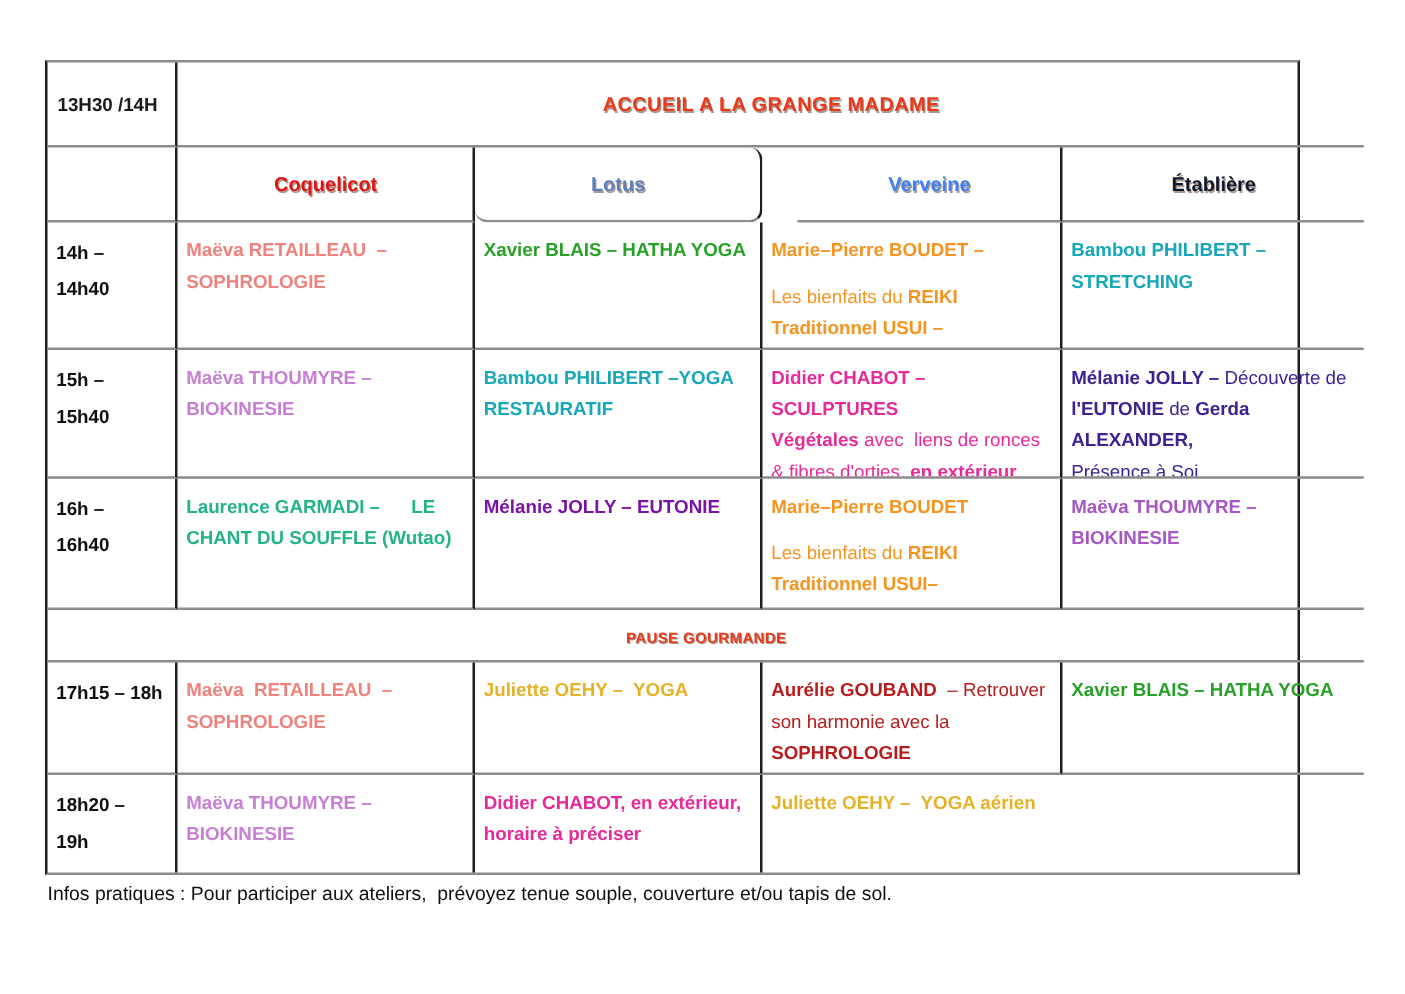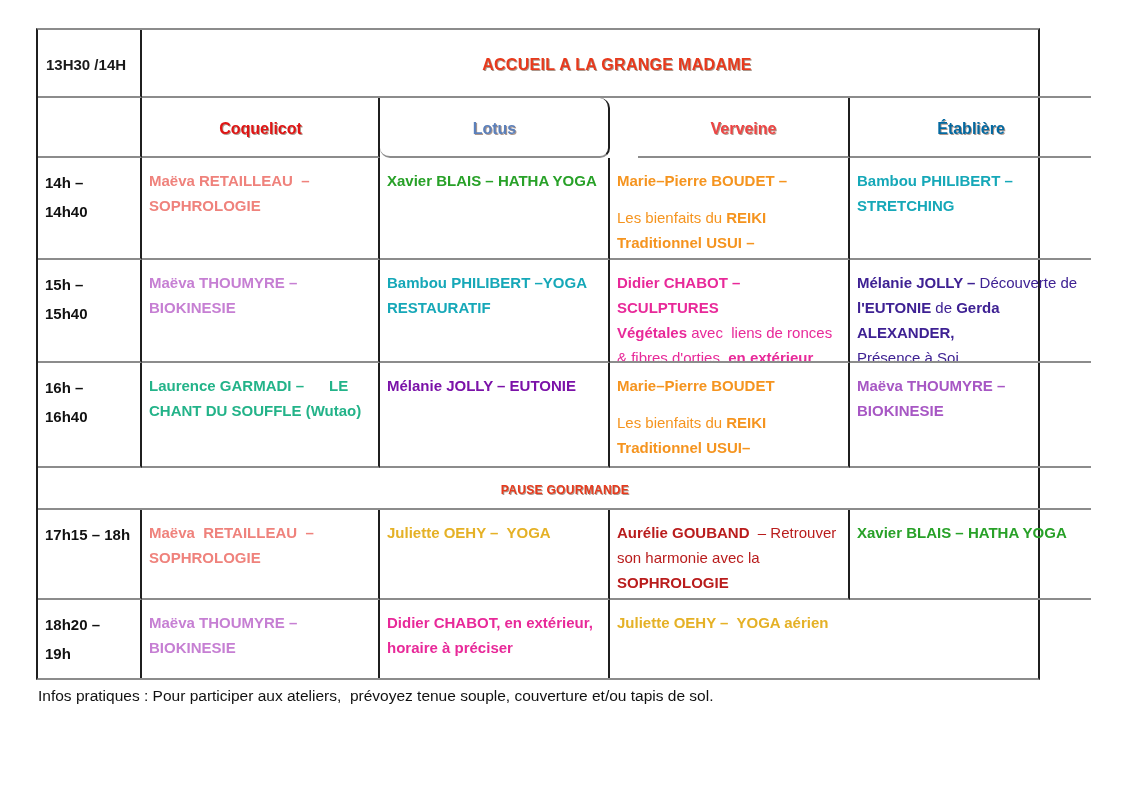--- a/index.html
+++ b/index.html
@@ -1,20 +1,20 @@
 <!DOCTYPE html>
 <html><head>
 <meta charset="utf-8">
 <style>
   html,body { margin:0; padding:0; background:#ffffff; }
   body {
     width:1124px; height:795px; position:relative; overflow:hidden;
     font-family:"Liberation Sans", sans-serif; color:#1a1a1a;
   }
-  .sheet { position:absolute; left:36px; top:28px; width:1004px; }
+  .sheet { position:absolute; left:36px; top:48px; width:1004px; }
 
   .schedule-grid {
     display:grid;
     grid-template-columns:104px 238px 230px 240px 241px;
     grid-template-rows:68px 60px 102px 103px 105px 42px 90px 78px;
     border-top:2px solid #8c8c8c;
     border-bottom:2px solid #8c8c8c;
     border-left:2px solid #1f1f1f;
     border-right:2px solid #1f1f1f;
     box-sizing:border-box;
@@ -70,22 +70,22 @@
 
 <div class="sheet">
   <div class="schedule-grid">
 
     <div class="cell accueil-time">13H30 /14H</div>
     <div class="cell accueil-span embossed" style="color: rgb(232, 57, 28);">ACCUEIL A LA GRANGE MADAME</div>
 
     <div class="cell header-cell"></div>
     <div class="cell header-cell embossed" style="color: rgb(224, 20, 20);">Coquelicot</div>
     <div class="cell header-cell embossed" style="color: rgb(91, 128, 187); border-radius: 10px;">Lotus</div>
-    <div class="cell header-cell embossed" style="color: #ef4444; margin-left: 28px;">Verveine</div>
-    <div class="cell header-cell embossed last-col" style="color: #0369a1;">Établière</div>
+    <div class="cell header-cell embossed" style="color: #3b82f6; margin-left: 28px;">Verveine</div>
+    <div class="cell header-cell embossed last-col" style="color: #0f172a;">Établière</div>
 
   <div class="cell time-cell">14h –
 14h40</div>
       <div class="cell slot-cell" style="color: rgb(239, 130, 124);">
         <div class="para"><span style="font-weight: 700;">Maëva RETAILLEAU  –
 SOPHROLOGIE</span></div>
       </div>
       <div class="cell slot-cell" style="color: rgb(40, 161, 40);">
         <div class="para"><span style="font-weight: 700;">Xavier BLAIS – HATHA YOGA</span></div>
       </div>

